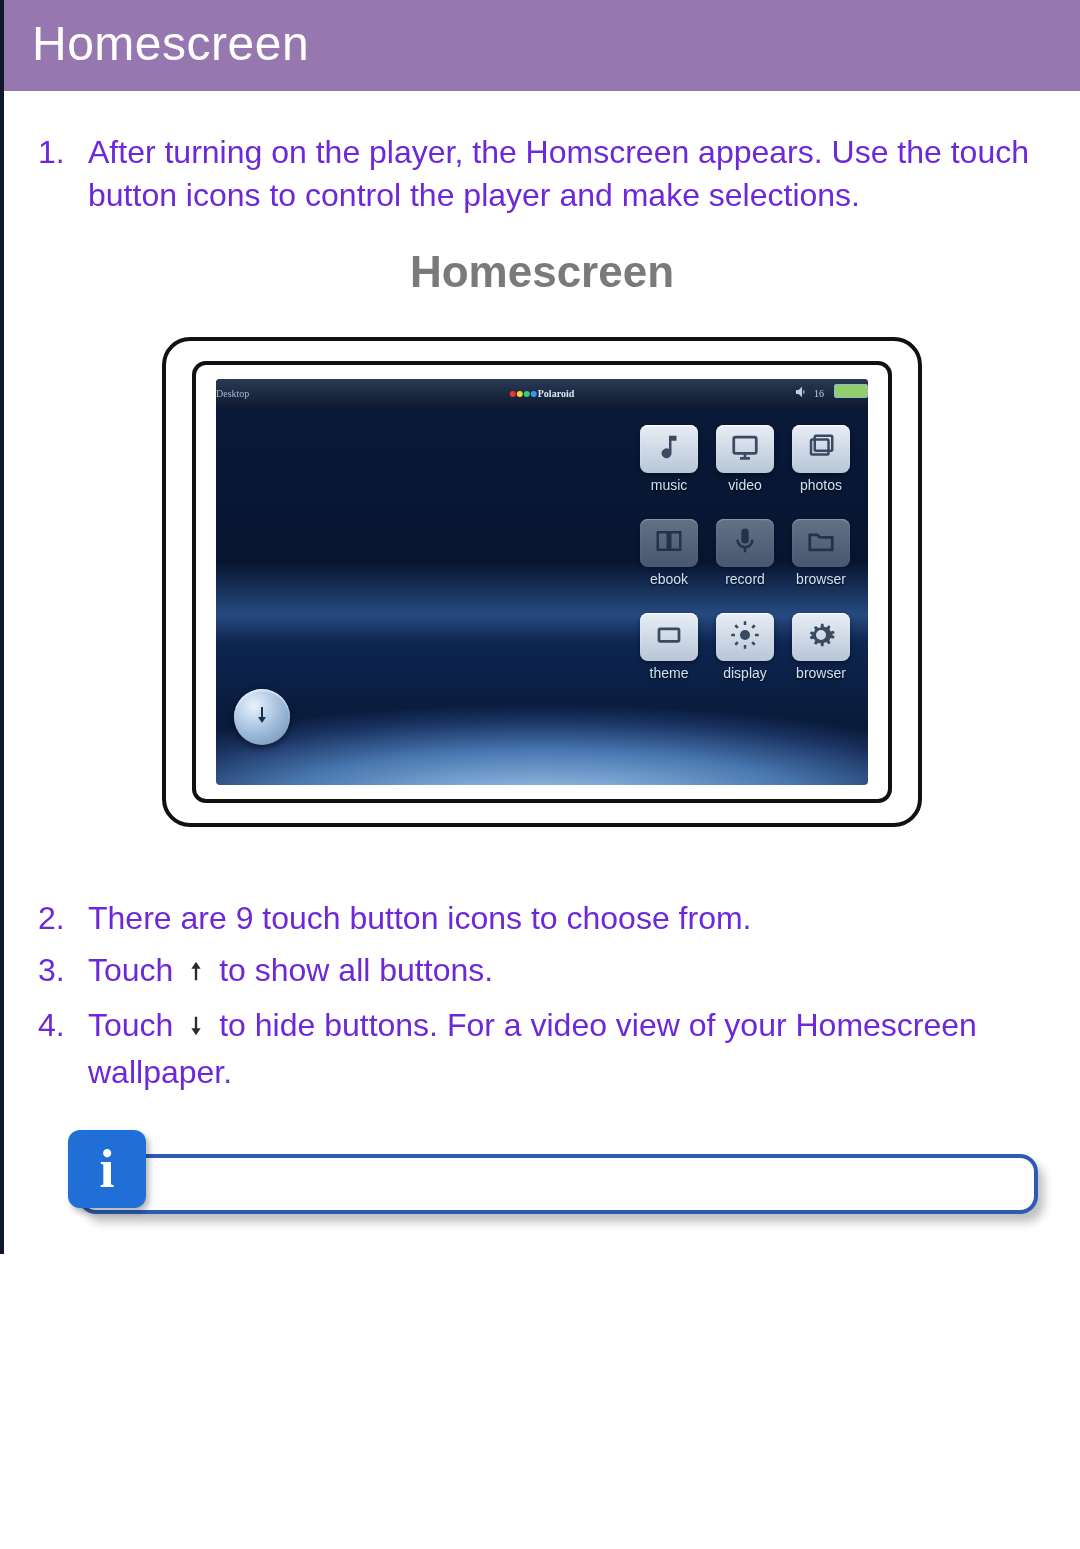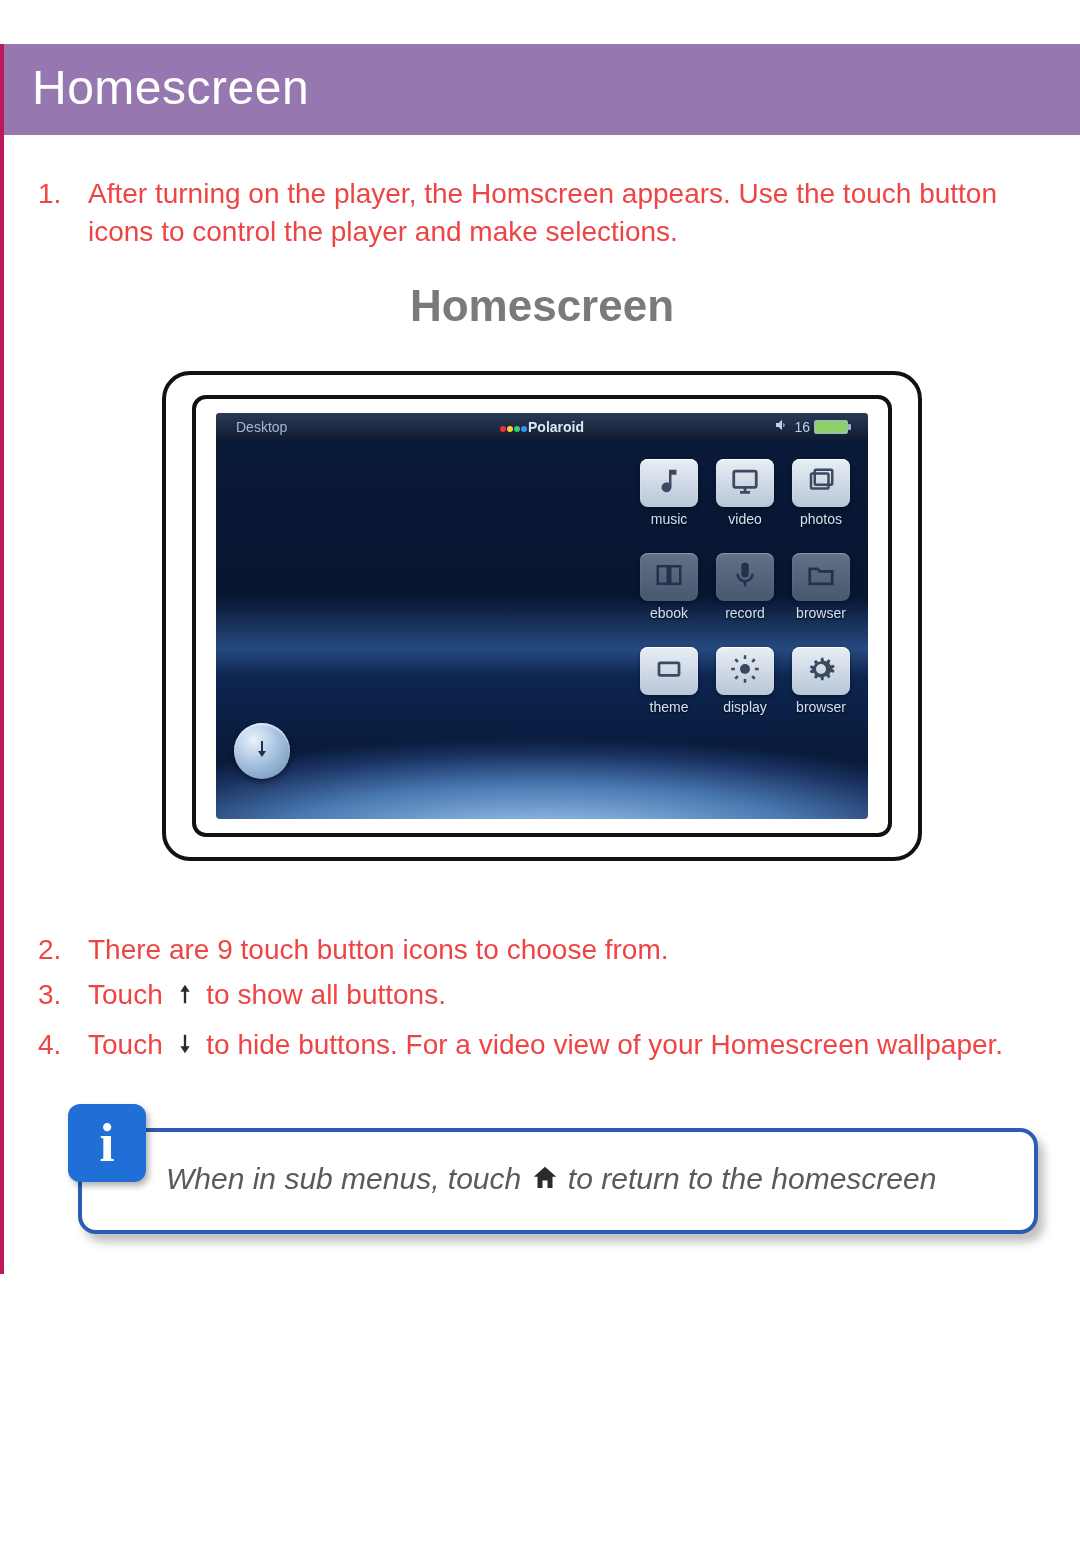--- a/index.html
+++ b/index.html
@@ -4,45 +4,44 @@
 <style>
   * { box-sizing: border-box; }
   html, body { margin: 0; padding: 0; }
   body {
     width: 1080px;
     font-family: "Helvetica Neue", Arial, sans-serif;
     color: #666;
     background: #fff;
   }
   .page {
-    border-left: 4px solid #be185d;
-    margin-top: 44px;
+    border-left: 4px solid #0f172a;
   }
   .header {
     background: #9677b0;
     color: #fff;
     padding: 16px 28px 20px;
     font-size: 48px;
     font-weight: 300;
     letter-spacing: 0.5px;
   }
   .body {
     padding: 40px 34px 40px 34px;
   }
   ol.steps {
     margin: 0 0 30px 0;
     padding: 0 10px 0 50px;
     list-style: none;
     counter-reset: step;
   }
   ol.steps > li {
-    font-size: 28px;
+    font-size: 32px;
     font-weight: 300;
     line-height: 1.35;
-    color: #ef4444;
+    color: #6d28d9;
     position: relative;
     margin-bottom: 8px;
   }
   ol.steps > li::before {
     counter-increment: step;
     content: counter(step) ".";
     position: absolute;
     left: -50px;
     top: 0;
   }
@@ -80,42 +79,43 @@
       radial-gradient(ellipse 140% 45% at 50% 105%, rgba(180,220,255,0.95) 0%, rgba(100,160,230,0.7) 30%, rgba(60,100,180,0.35) 46%, rgba(0,0,0,0) 55%),
       linear-gradient(#0a1a3a 0%, #071530 45%, #264a80 58%, #0d2550 65%, #06132a 100%);
     position: relative;
     overflow: hidden;
     font-family: Arial, sans-serif;
   }
   .statusbar {
     display: flex;
     align-items: center;
     height: 28px;
-    padding: 0 20px;
+    padding: 0 0;
     color: #bcd1e8;
-    font-size: 14px;
+    font-size: 10px;
     background: linear-gradient(#2a3a55, #0f1a30);
+    font-family: Liberation Serif, serif;
   }
   .statusbar .brand {
     position: absolute;
     left: 50%;
     transform: translateX(-50%);
     display: flex;
     align-items: center;
     color: #dbe7f3;
     font-weight: 600;
   }
   .brand .dots span {
     display:inline-block; width:6px; height:6px; border-radius:50%; margin-right:1px;
   }
   .statusbar .right {
     margin-left: auto;
     display: flex;
-    align-items: center;
-    gap: 4px;
+    align-items: flex-start;
+    gap: 10px;
   }
   .battery {
     width: 34px; height: 14px; border: 1.5px solid #9bb5d0; border-radius: 2px; position: relative;
     background: linear-gradient(90deg,#8fd06a 0%,#8fd06a 100%);
   }
   .battery::after {
     content:""; position:absolute; right:-4px; top:3px; width:3px; height:6px; background:#9bb5d0; border-radius:1px;
   }
   .vol { display:flex; align-items:center; gap:4px; }
   .grid {
@@ -328,21 +328,16 @@
       </li>
       <li>
         <span>Touch </span><span class="inline-icon"><svg viewBox="0 0 24 24" fill="#2b2b2b">
               <path d="M11 4h2v10h3l-4 6-4-6h3V4z"></path>
             </svg></span><span> to hide buttons.  For a video view of your Homescreen wallpaper.</span>
       </li>
     </ol>
 
     <div class="info">
       <div class="ibadge">i</div>
-      <p>
-        <span>When in sub menus, touch </span><span class="inline-icon"><svg viewBox="0 0 24 24" fill="#2b2b2b">
-              <path d="M12 3l9 8h-3v9h-4v-6h-4v6H6v-9H3l9-8z"></path>
-            </svg></span><span> to return to the homescreen</span>
-      </p>
     </div>
 
   </div>
 </div>
 
 </body></html>

